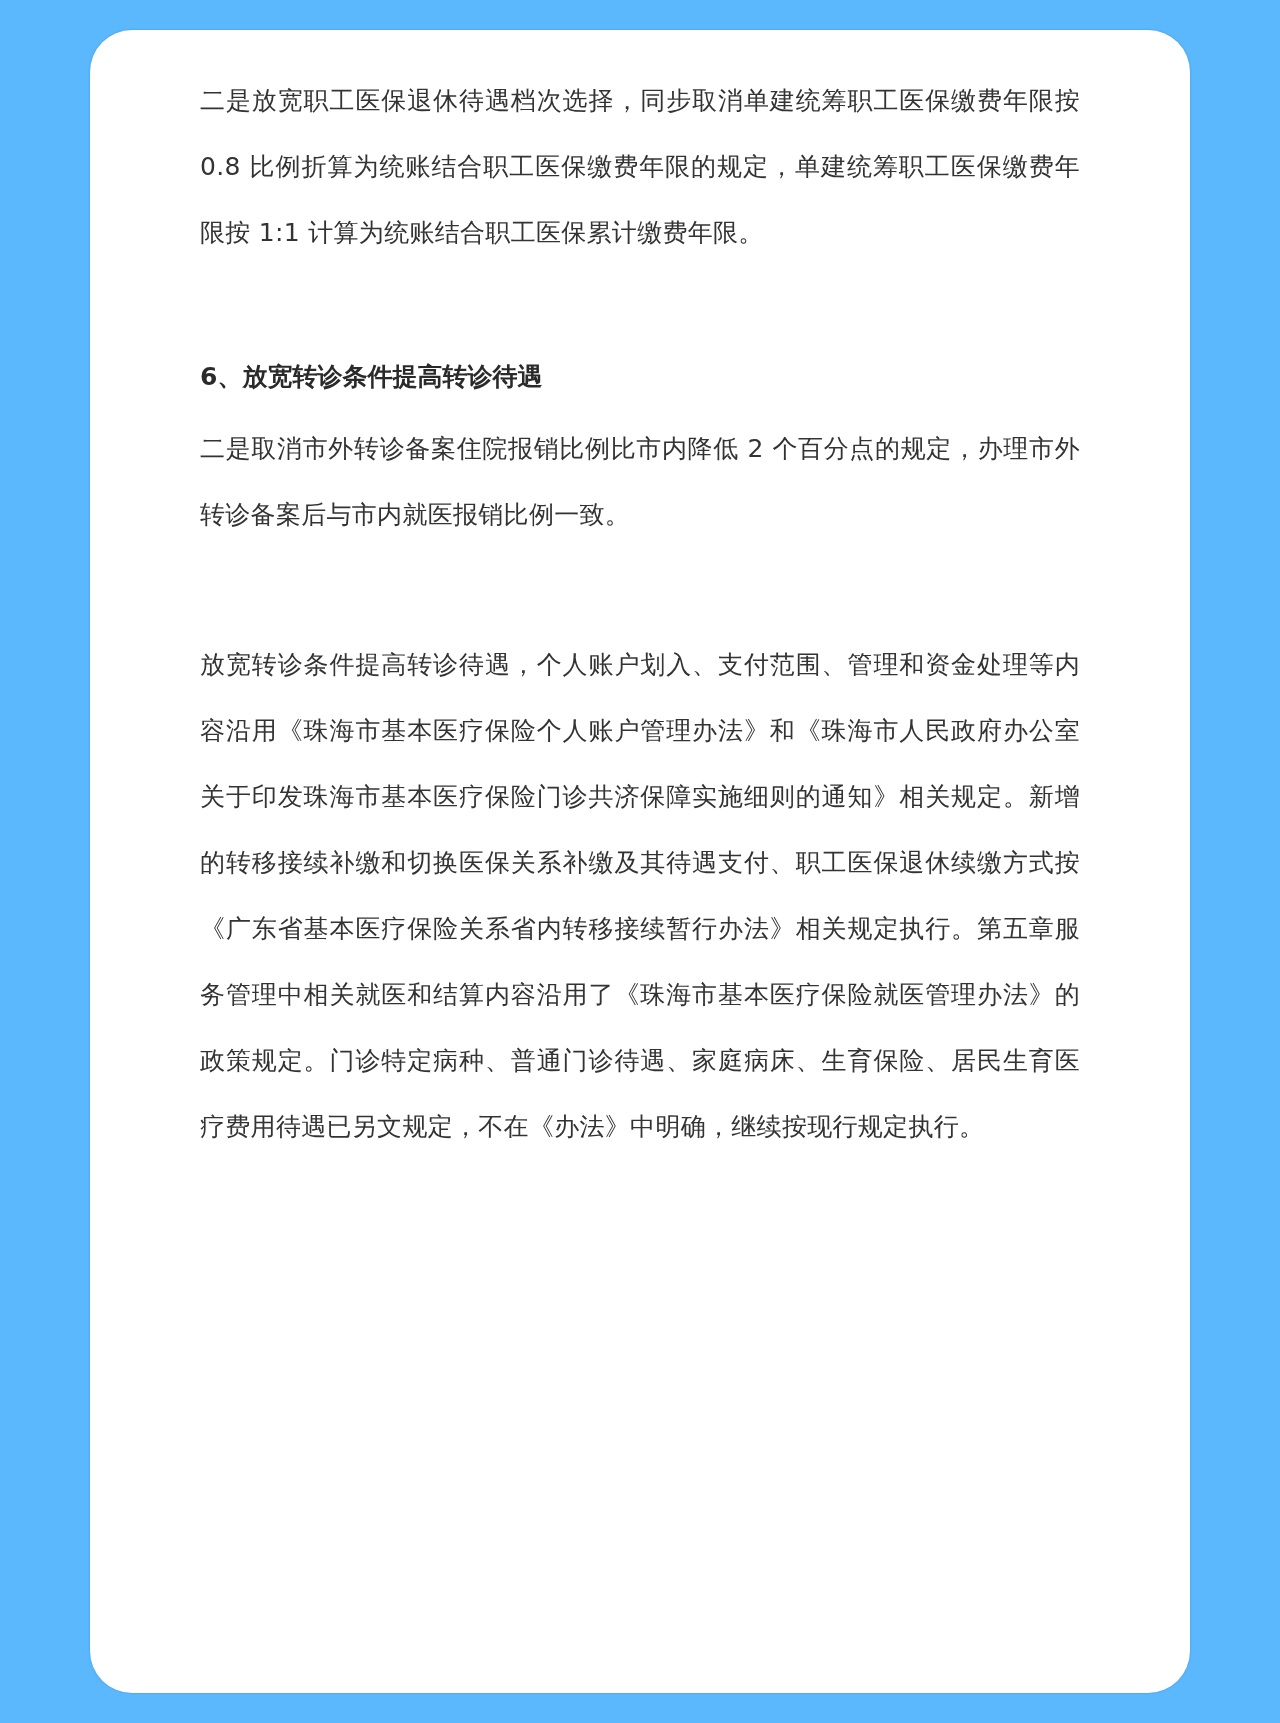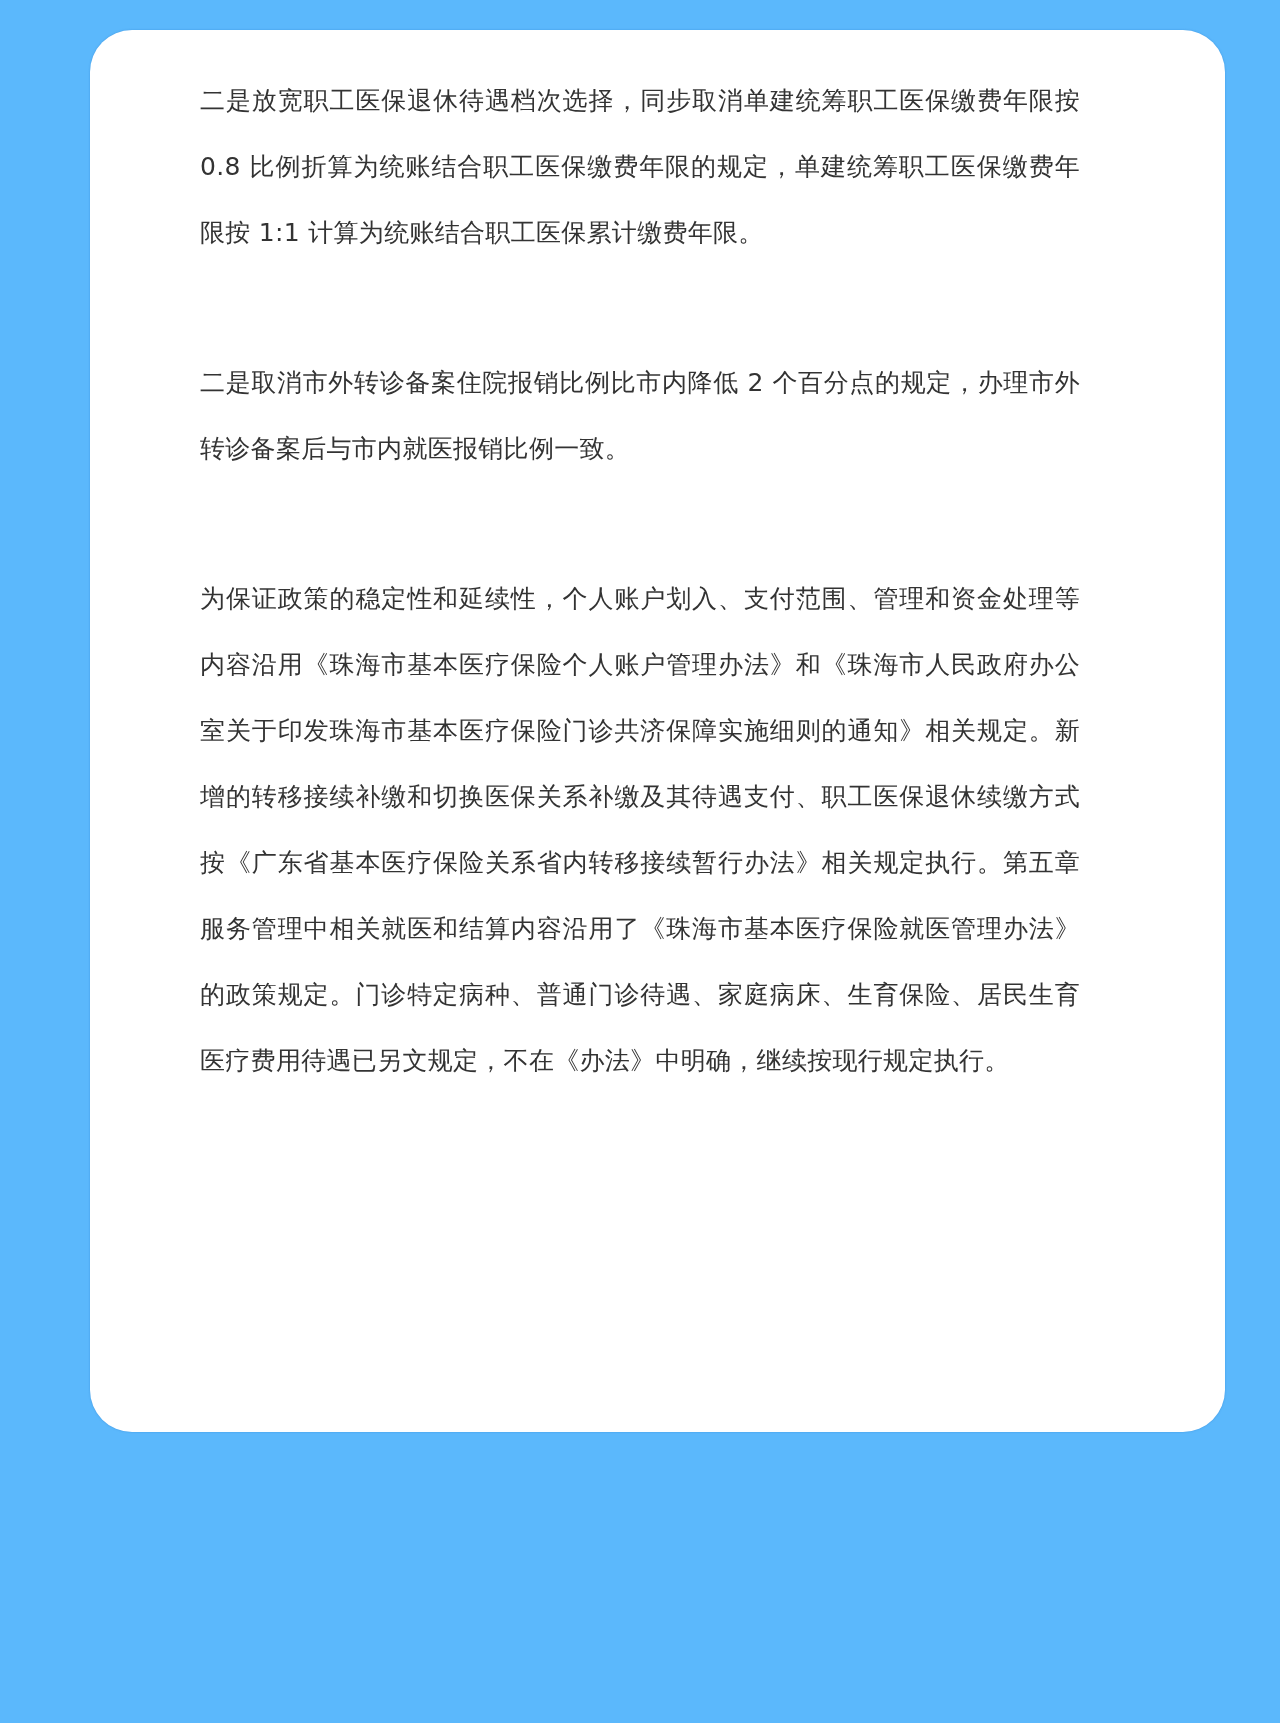--- a/index.html
+++ b/index.html
@@ -12,25 +12,24 @@
       background: #5BB8FC;
       position: relative;
       overflow: hidden;
       font-family: "DejaVu Sans", "Liberation Sans", sans-serif;
     }
     .card {
       position: absolute;
       left: 90px;
       top: 30px;
       width: 1100px;
-      height: 1402px;
+      height: 1663px;
       background: #ffffff;
       border-radius: 42px;
       box-shadow: 0 0 2px rgba(40, 120, 200, 0.55);
-      padding-left: 35px;
     }
     .content {
       position: absolute;
       left: 110px;
       top: 38px;
       width: 880px;
       color: #333333;
     }
     .para {
       margin: 0;
@@ -61,25 +60,26 @@
 <body>
 
 <div class="card">
   <div class="content">
 
     <p class="para">二是放宽职工医保退休待遇档次选择，同步取消单建统筹职工医保缴费年限按 0.8 比例折算为统账结合职工医保缴费年限的规定，单建统筹职工医保缴费年限按 1:1 计算为统账结合职工医保累计缴费年限。</p>
 
     <div class="section-gap"></div>
 
     <section>
+      <h2 class="heading">6、放宽转诊条件提高转诊待遇</h2>
       <div class="heading-gap"></div>
       <p class="para">二是取消市外转诊备案住院报销比例比市内降低 2 个百分点的规定，办理市外转诊备案后与市内就医报销比例一致。</p>
     </section>
 
     <div class="section-gap"></div>
 
     <section>
       <div class="heading-gap"></div>
-      <p class="para">为保证政策的稳定性和延续性，个人账户划入、支付范围、管理和资金处理等内容沿用《珠海市基本医疗保险个人账户管理办法》和《珠海市人民政府办公室关于印发珠海市基本医疗保险门诊共济保障实施细则的通知》相关规定。新增的转移接续补缴和切换医保关系补缴及其待遇支付、职工医保退休续缴方式按《广东省基本医疗保险关系省内转移接续暂行办法》相关规定执行。第五章服务管理中相关就医和结算内容沿用了《珠海市基本医疗保险就医管理办法》的政策规定。门诊特定病种、普通门诊待遇、家庭病床、生育保险、居民生育医疗费用待遇已另文规定，不在《办法》中明确，继续按现行规定执行。</p>
+      <p class="para">放宽转诊条件提高转诊待遇，个人账户划入、支付范围、管理和资金处理等内容沿用《珠海市基本医疗保险个人账户管理办法》和《珠海市人民政府办公室关于印发珠海市基本医疗保险门诊共济保障实施细则的通知》相关规定。新增的转移接续补缴和切换医保关系补缴及其待遇支付、职工医保退休续缴方式按《广东省基本医疗保险关系省内转移接续暂行办法》相关规定执行。第五章服务管理中相关就医和结算内容沿用了《珠海市基本医疗保险就医管理办法》的政策规定。门诊特定病种、普通门诊待遇、家庭病床、生育保险、居民生育医疗费用待遇已另文规定，不在《办法》中明确，继续按现行规定执行。</p>
     </section>
 
   </div>
 </div>
 
 </body></html>

